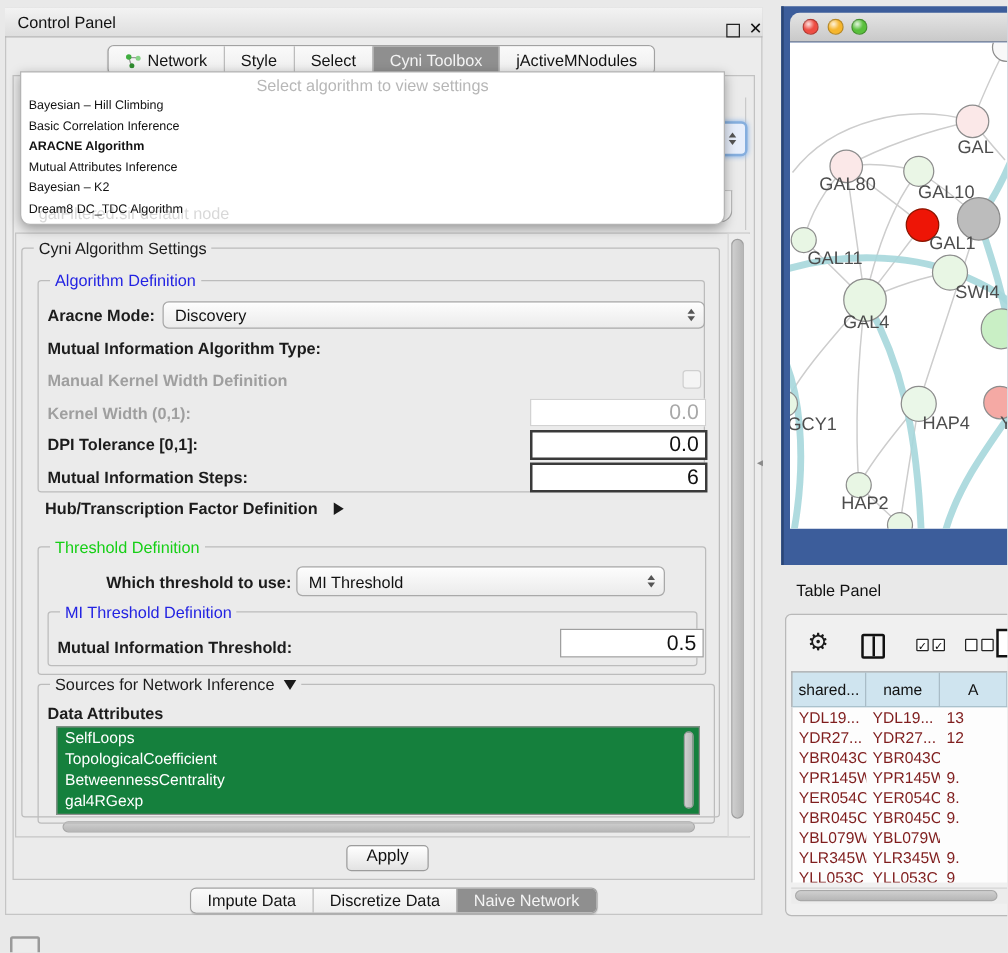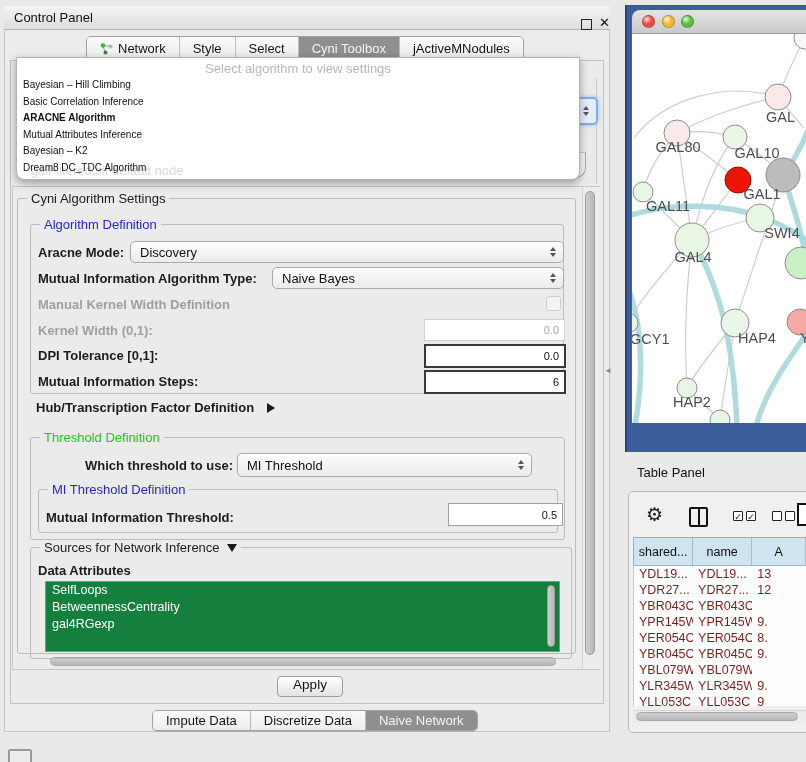--- a/index.html
+++ b/index.html
@@ -27,21 +27,21 @@
   .lbl{position:absolute;font-size:13px;font-weight:bold;color:#1c1c1c;white-space:nowrap;}
   .lbl.dim{color:#9f9f9f;}
   .combo{position:absolute;background:linear-gradient(#fdfdfd,#ebebeb);border:1px solid #a9a9a9;border-radius:5px;
          font-size:13px;color:#111;display:flex;align-items:center;padding:0 22px 0 9px;box-sizing:border-box;
          box-shadow:inset 0 1px 0 rgba(255,255,255,.7);}
   .stepper{position:absolute;right:7px;top:50%;transform:translateY(-50%);display:flex;flex-direction:column;gap:2px;}
   .stepper i{display:block;width:0;height:0;border-left:3.5px solid transparent;border-right:3.5px solid transparent;}
   .stepper .up{border-bottom:4.5px solid #555;}
   .stepper .dn{border-top:4.5px solid #555;}
   .field{position:absolute;background:#fff;border:1px solid #bfbfbf;display:flex;align-items:center;
-         justify-content:flex-end;padding:0 5px;font-size:11px;color:#111;box-sizing:border-box;}
+         justify-content:flex-end;padding:0 5px;font-size:17px;color:#111;box-sizing:border-box;}
   .field.strong{border:2px solid #3a3a3a;}
   .field.dim{color:#a8a8a8;border-color:#d2d2d2;}
   .checkbox{position:absolute;width:13px;height:13px;border:1px solid #cfcfcf;background:#f4f4f4;border-radius:3px;}
   .tri-right{display:inline-block;width:0;height:0;border-left:8px solid #1a1a1a;
              border-top:5.5px solid transparent;border-bottom:5.5px solid transparent;vertical-align:-1px;}
   .tri-down{display:inline-block;width:0;height:0;border-top:8px solid #1a1a1a;
             border-left:5.5px solid transparent;border-right:5.5px solid transparent;vertical-align:1px;}
   
   .overlay{left:16px;top:57px;width:562px;height:121px;background:#fff;border:1px solid #b4b4b4;
            border-radius:0 0 8px 8px;box-shadow:0 3px 9px rgba(0,0,0,.35);z-index:40;}
@@ -164,27 +164,20 @@
   <span class="lbl" style="left:38px;top:245px;">Aracne Mode:</span>
   <div class="combo" style="left:130px;top:241px;width:434px;height:22px;">
     <span>Discovery</span>
     <span class="stepper">
         <i class="up"></i>
         <i class="dn"></i>
       </span>
   </div>
 
   <span class="lbl" style="left:38px;top:271px;">Mutual Information Algorithm Type:</span>
-  <div class="combo" style="left:272px;top:267px;width:292px;height:22px;">
-    <span>Naive Bayes</span>
-    <span class="stepper">
-        <i class="up"></i>
-        <i class="dn"></i>
-      </span>
-  </div>
 
   <span class="lbl dim" style="left:38px;top:297px;">Manual Kernel Width Definition</span>
   <div class="checkbox" style="left:546px;top:296px;"></div>
 
   <span class="lbl dim" style="left:38px;top:323px;">Kernel Width (0,1):</span>
   <div class="field dim" style="left:424px;top:319px;width:141px;height:22px;">
     <span>0.0</span>
   </div>
 
   <span class="lbl" style="left:38px;top:348px;">DPI Tolerance [0,1]:</span>
@@ -224,20 +217,21 @@
 
   <div class="abs group" style="left:30px;top:547px;width:542px;height:112px;">
     <span class="gtitle" style="display:flex;align-items:center;gap:7px;">
       <span>Sources for Network Inference</span>
       <span class="tri-down"></span>
     </span>
   </div>
   <span class="lbl" style="left:38px;top:563px;">Data Attributes</span>
   <div class="abs attr-list" style="left: 45px; top: 581px; width: 515px; height: 71px; background: #15803d;">
       <div class="attr-item">SelfLoops</div>
+      <div class="attr-item">TopologicalCoefficient</div>
       <div class="attr-item">BetweennessCentrality</div>
       <div class="attr-item">gal4RGexp</div>
     </div>
   <div class="abs thumb" style="left:547px;top:585px;width:8px;height:62px;"></div>
 
   <div class="btn" style="left:277px;top:676px;width:66px;height:21px;">
     <span>Apply</span>
   </div>
 
   <div class="abs segbar" style="left:152px;top:710px;height:19px;">

